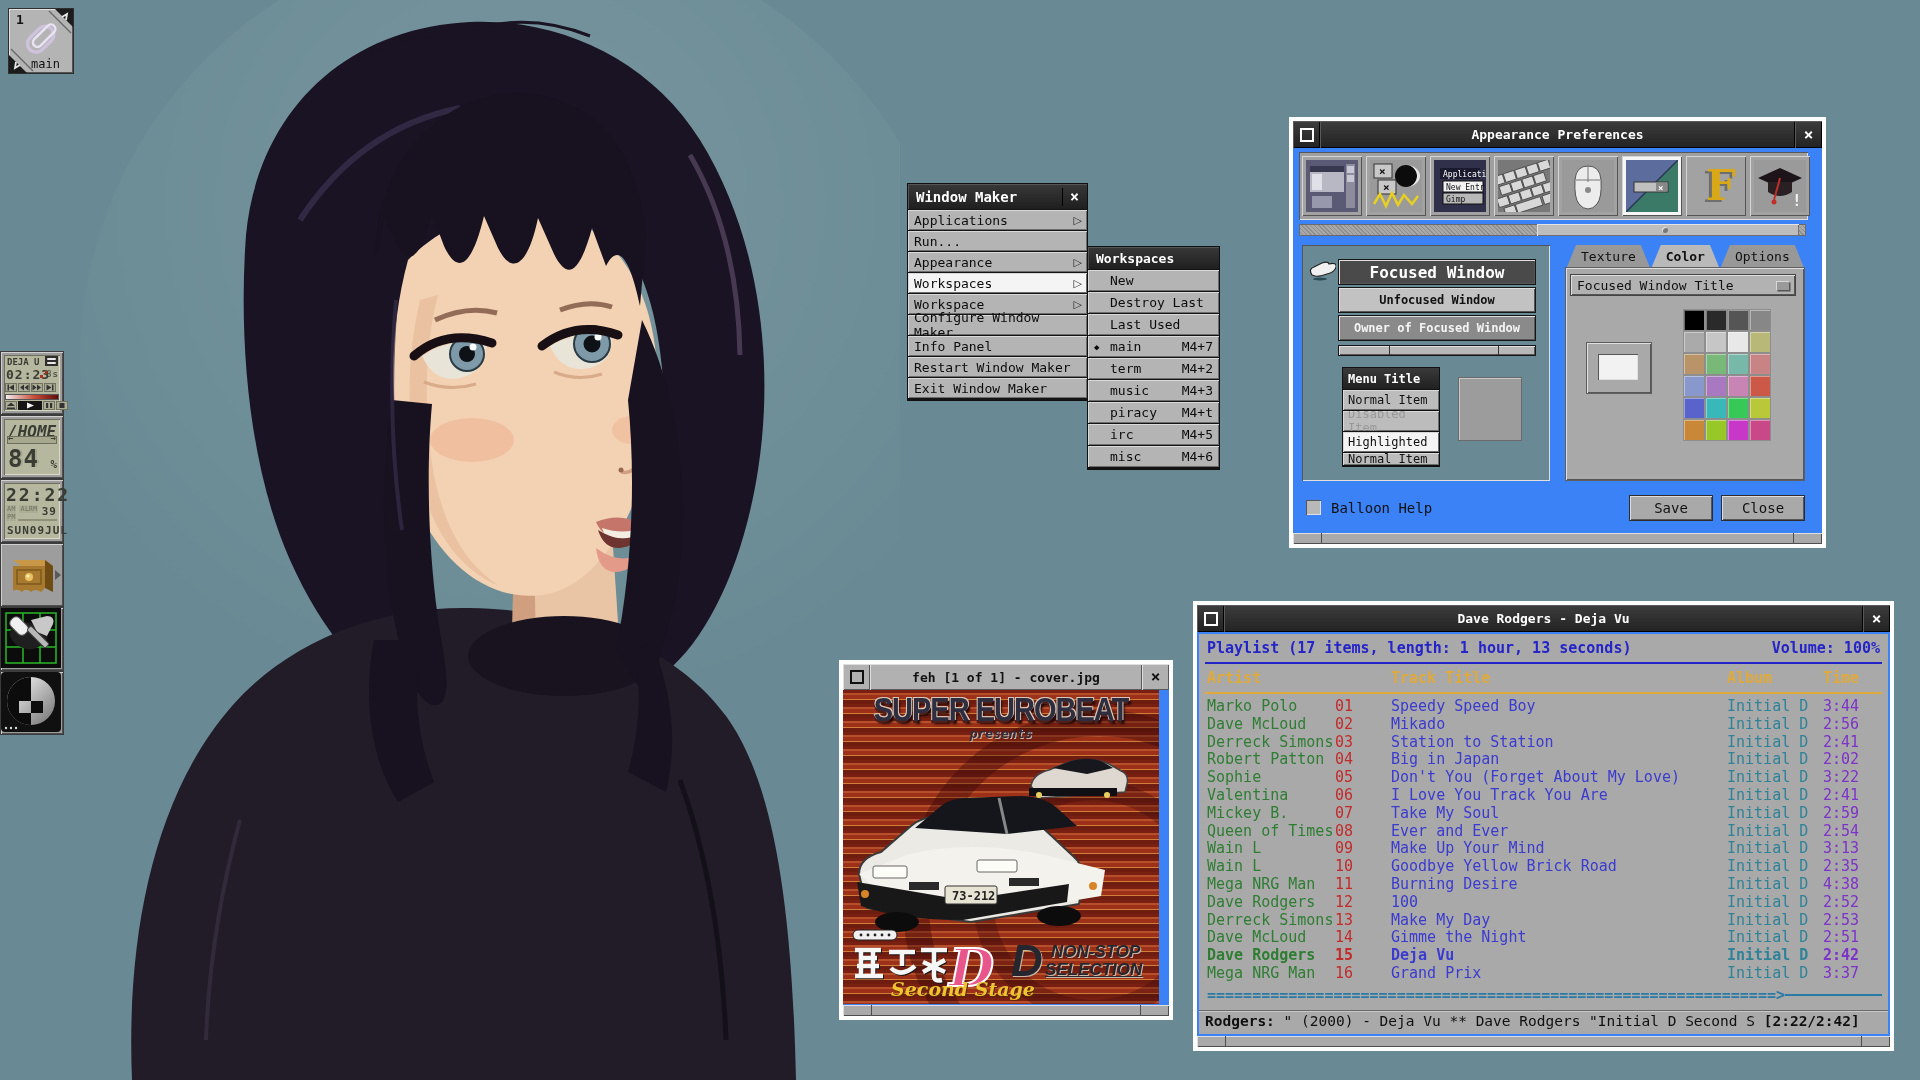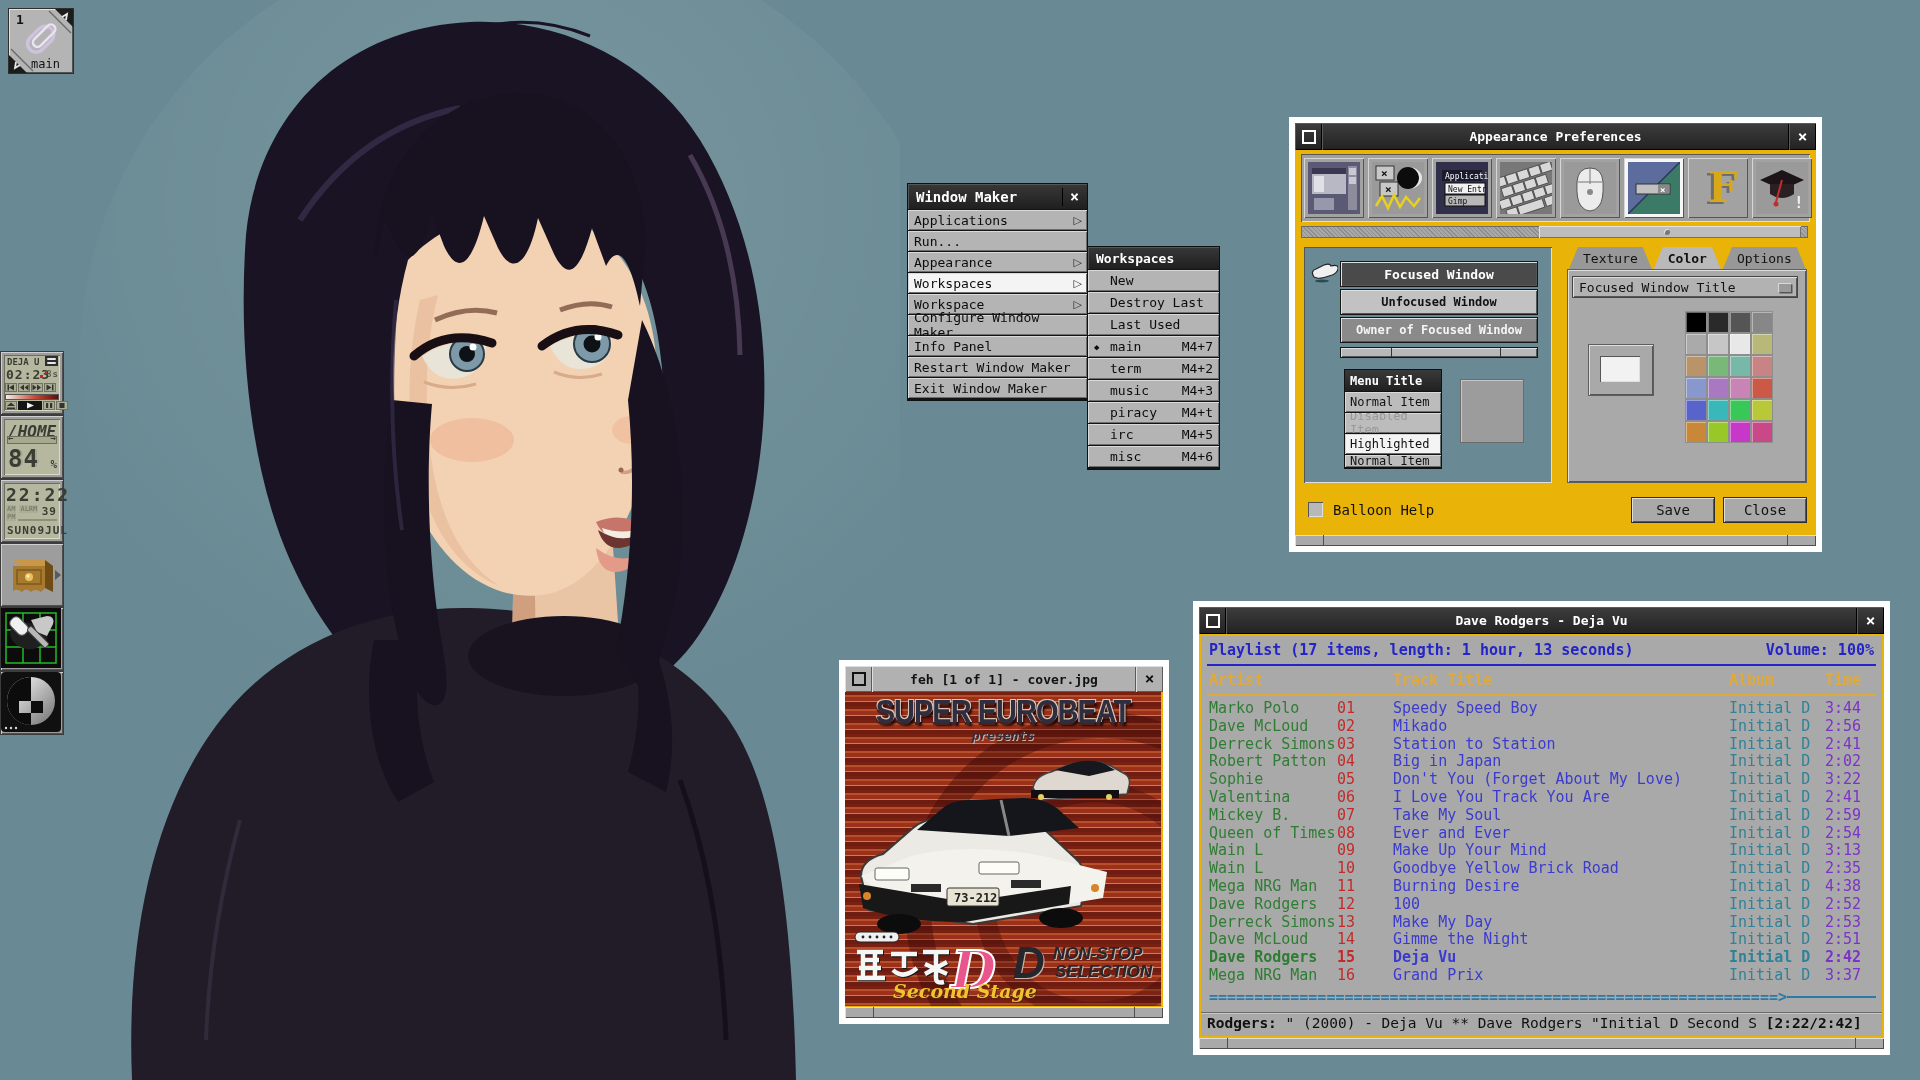--- a/index.html
+++ b/index.html
@@ -3,21 +3,21 @@
 <meta charset="utf-8">
 <style>
   html,body{margin:0;padding:0;}
   body{width:1920px;height:1080px;overflow:hidden;position:relative;
        background:#698a94;font-family:"DejaVu Sans Mono",monospace;}
   .abs{position:absolute;}
   
   .raised{box-shadow:inset 1px 1px 0 #dfdfdf, inset -1px -1px 0 #565656;}
   .sunken{box-shadow:inset 1px 1px 0 #565656, inset -1px -1px 0 #dfdfdf;}
   
-  .win{position:absolute;background:#eab308;border:6px solid #ffffff;}
+  .win{position:absolute;background:#3b82f6;border:4px solid #ffffff;padding-left:8px;}
   .titlebar{position:absolute;left:0;top:0;right:0;height:27px;display:flex;align-items:stretch;}
   .titlebar .tb-mid{flex:1;display:flex;align-items:center;justify-content:center;
       font-size:13px;font-weight:bold;letter-spacing:0;}
   .tb-btn{width:27px;display:flex;align-items:center;justify-content:center;flex:0 0 27px;}
   .focused .tb-mid,.focused .tb-btn{background:linear-gradient(#3d3d3d,#222);color:#fff;
       box-shadow:inset 1px 1px 0 #5a5a5a, inset -1px -1px 0 #000;}
   .unfocused .tb-mid,.unfocused .tb-btn{background:#b1b1b1;color:#111;
       box-shadow:inset 1px 1px 0 #dedede, inset -1px -1px 0 #5a5a5a;}
   .tb-sq{width:10px;height:10px;border:2px solid currentColor;display:block;}
   .tb-x{font-size:16px;font-weight:bold;line-height:1;}
@@ -486,21 +486,21 @@
     <div class="abs" style="left:238px;top:0;width:262px;height:12px;background:#bdbdbd;box-shadow:inset 1px 1px 0 #e2e2e2, inset -1px -1px 0 #707070;">
       <div class="abs" style="left:125px;top:3px;width:6px;height:6px;border-radius:50%;background:#787878;box-shadow:inset 1px 1px 0 #e8e8e8;"></div>
     </div>
   </div>
 
   <div class="abs sunken" style="left:9px;top:124px;width:248px;height:236px;background:#698a94;">
     <svg class="abs" style="left:6px;top:10px;" width="28" height="28" viewBox="0 0 28 28">
       <path d="M4,20 q-4,-6 2,-8 l8,-4 q6,-2 7,1 q8,-2 7,3 q-1,5 -9,7 q-9,3 -12,2 Z" fill="#f0f0f0" stroke="#222" stroke-width="1.2"></path>
       <ellipse cx="12" cy="24" rx="7" ry="1.5" fill="#2a4a54"></ellipse>
     </svg>
-    <div class="abs raised" style="left:36px;top:14px;width:196px;height:24px;background:#4a4a4a;color:#fff;font-size:13px;font-weight:bold;display:flex;align-items:center;justify-content:center;border:1px solid #161616;">Focused Window</div>
+    <div class="abs raised" style="left:36px;top:14px;width:196px;height:24px;background:#4a4a4a;color:#fff;font-size:16px;font-weight:bold;display:flex;align-items:center;justify-content:center;border:1px solid #161616;">Focused Window</div>
     <div class="abs raised" style="left:36px;top:42px;width:196px;height:24px;background:#c2c2c2;color:#111;font-size:12px;font-weight:bold;display:flex;align-items:center;justify-content:center;border:1px solid #161616;">Unfocused Window</div>
     <div class="abs raised" style="left:36px;top:70px;width:196px;height:24px;background:#8a8a8a;color:#f4f4f4;font-size:12px;font-weight:bold;display:flex;align-items:center;justify-content:center;border:1px solid #161616;">Owner of Focused Window</div>
     <div class="abs raised" style="left:36px;top:100px;width:196px;height:9px;background:#b8b8b8;border:1px solid #161616;">
       <i style="position:absolute;left:50px;top:0;bottom:0;width:1px;background:#333;"></i>
       <i style="position:absolute;right:36px;top:0;bottom:0;width:1px;background:#333;"></i>
     </div>
     <div class="abs" style="left:40px;top:122px;width:96px;border:1px solid #111;background:#111;">
       <div style="height:21px;background:linear-gradient(#3a3a3a,#202020);color:#fff;font-size:12px;font-weight:bold;display:flex;align-items:center;padding:0 5px;margin-bottom:1px;">Menu Title</div>
       <div id="preview-menu-items">
           <div style="height: 20px; overflow: hidden; margin-bottom: 1px; background: rgb(188, 188, 188); color: rgb(17, 17, 17); font-size: 12px; display: flex; align-items: center; padding: 0px 5px; box-shadow: rgb(217, 217, 217) 1px 1px 0px inset, rgb(108, 108, 108) -1px -1px 0px inset;">Normal Item</div>
@@ -620,21 +620,21 @@
       <g stroke="#f6f6f6" stroke-width="4.5" fill="none" style="filter:drop-shadow(1.5px 1.5px 0 #181818)">
         <path d="M4,22 h26 M8,30 h18 M6,38 h22 M10,22 v24 M22,22 v24 M4,48 h28"></path>
         <path d="M38,24 h26 M51,24 v14 M40,40 q10,10 24,-2"></path>
         <path d="M70,22 h26 M83,22 v26 q0,6 8,4 M72,34 l22,10 M94,32 l-22,12"></path>
       </g>
       <text x="98" y="58" font-family="DejaVu Serif,serif" font-style="italic" font-weight="bold" font-size="52" fill="#e8568c" stroke="#ffffff" stroke-width="2">D</text>
     </svg>
     <div class="abs" style="left:48px;top:288px;font-family:'DejaVu Serif',serif;font-style:italic;font-weight:bold;font-size:19px;color:#f0c430;text-shadow:1px 1px 0 #5a2808;">Second Stage</div>
     <div class="abs" style="left:168px;top:246px;font-family:'Liberation Sans',sans-serif;font-style:italic;font-weight:bold;font-size:44px;color:#26262f;text-shadow:1px 1px 0 #c8b8a8;">D</div>
     <div class="abs" style="left:208px;top:252px;font-family:'Liberation Sans',sans-serif;font-style:italic;font-weight:bold;font-size:17px;color:#26262f;text-shadow:1px 1px 0 #c8b8a8;">NON-STOP</div>
-    <div class="abs" style="left:210px;top:270px;font-family:'Liberation Sans',sans-serif;font-style:italic;font-weight:bold;font-size:17px;color:#26262f;text-shadow:1px 1px 0 #c8b8a8;">SELECTION</div>
+    <div class="abs" style="left:202px;top:270px;font-family:'Liberation Sans',sans-serif;font-style:italic;font-weight:bold;font-size:17px;color:#26262f;text-shadow:1px 1px 0 #c8b8a8;text-decoration:underline;">SELECTION</div>
   </div>
   <div class="resizebar">
       <i class="l"></i>
       <i class="r"></i>
     </div>
 </div>
 
 <div class="win" style="left:1193px;top:601px;width:685px;height:442px;">
   <div class="titlebar focused">
     <div class="tb-btn">

